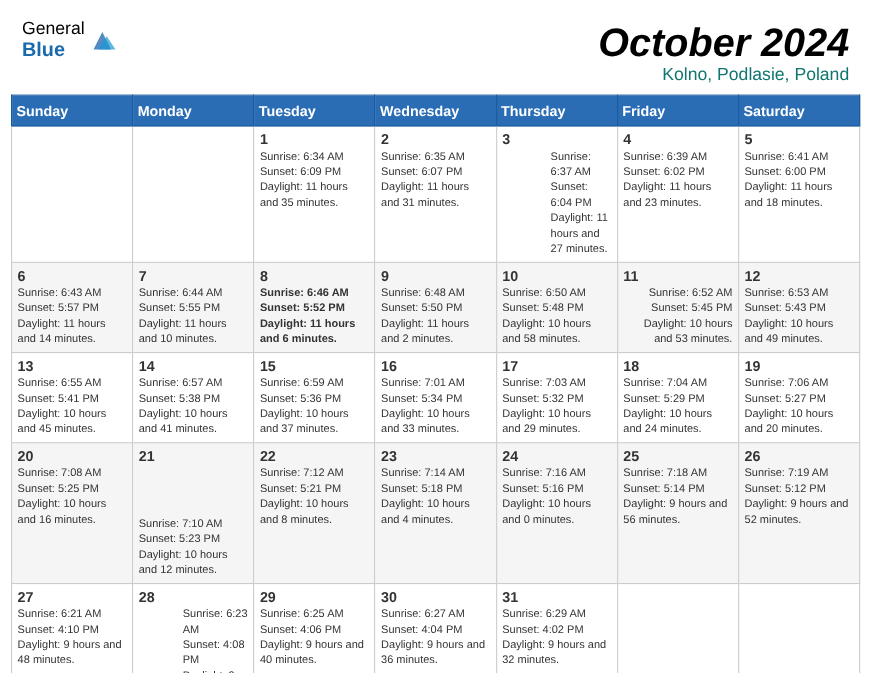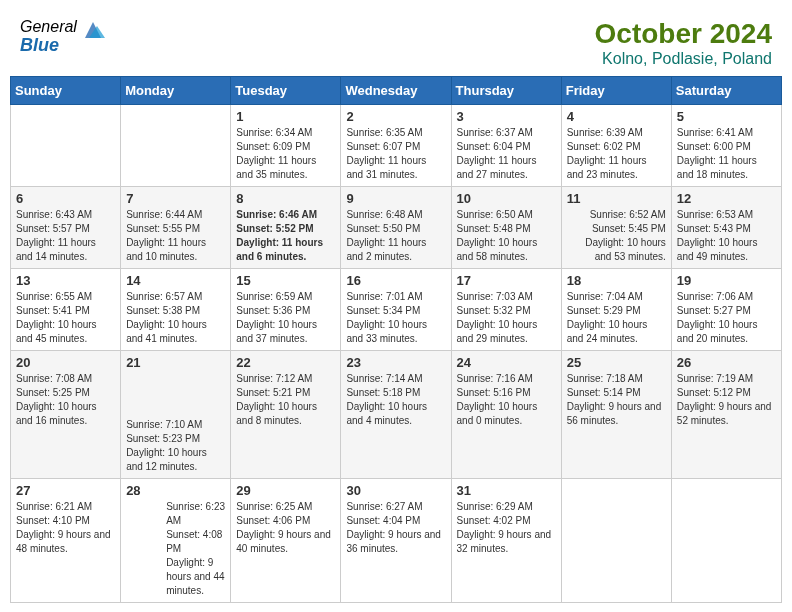--- a/index.html
+++ b/index.html
@@ -11,40 +11,40 @@
       padding: 10px;
     }
     .header {
       display: flex;
       justify-content: space-between;
       align-items: flex-start;
       padding: 8px 10px 4px 10px;
     }
     .logo {
       display: flex;
-      align-items: flex-start;
-      font-style: italic;
+      align-items: center;
     }
     .logo-text {
       display: flex;
       flex-direction: column;
       line-height: 1.1;
     }
     .logo-icon {
       width: 24px;
       height: 24px;
       margin-left: 4px;
     }
     .title-block {
       text-align: right;
     }
     .month-title {
-      font-size: 28px;
+      font-size: 36px;
       font-weight: bold;
-      color: #4d7c0f;
+      color: #000000;
+      font-style: italic;
     }
     .location-title {
       font-size: 16px;
       color: #0f766e;
     }
     .calendar {
       width: 100%;
       border-collapse: collapse;
       margin-top: 4px;
     }
@@ -127,21 +127,21 @@
 Daylight: 11 hours and 35 minutes.</div>
         </td>
         <td>
           <div class="day-num">2</div>
           <div class="day-info" style="white-space: pre-line;">Sunrise: 6:35 AM
 Sunset: 6:07 PM
 Daylight: 11 hours and 31 minutes.</div>
         </td>
         <td>
           <div class="day-num">3</div>
-          <div class="day-info" style="white-space: pre-line;">Sunrise: 6:37 AM
+          <div class="day-info" style="white-space: pre-line; margin-left: 44px;">Sunrise: 6:37 AM
 Sunset: 6:04 PM
 Daylight: 11 hours and 27 minutes.</div>
         </td>
         <td>
           <div class="day-num">4</div>
           <div class="day-info" style="white-space: pre-line;">Sunrise: 6:39 AM
 Sunset: 6:02 PM
 Daylight: 11 hours and 23 minutes.</div>
         </td>
         <td>

